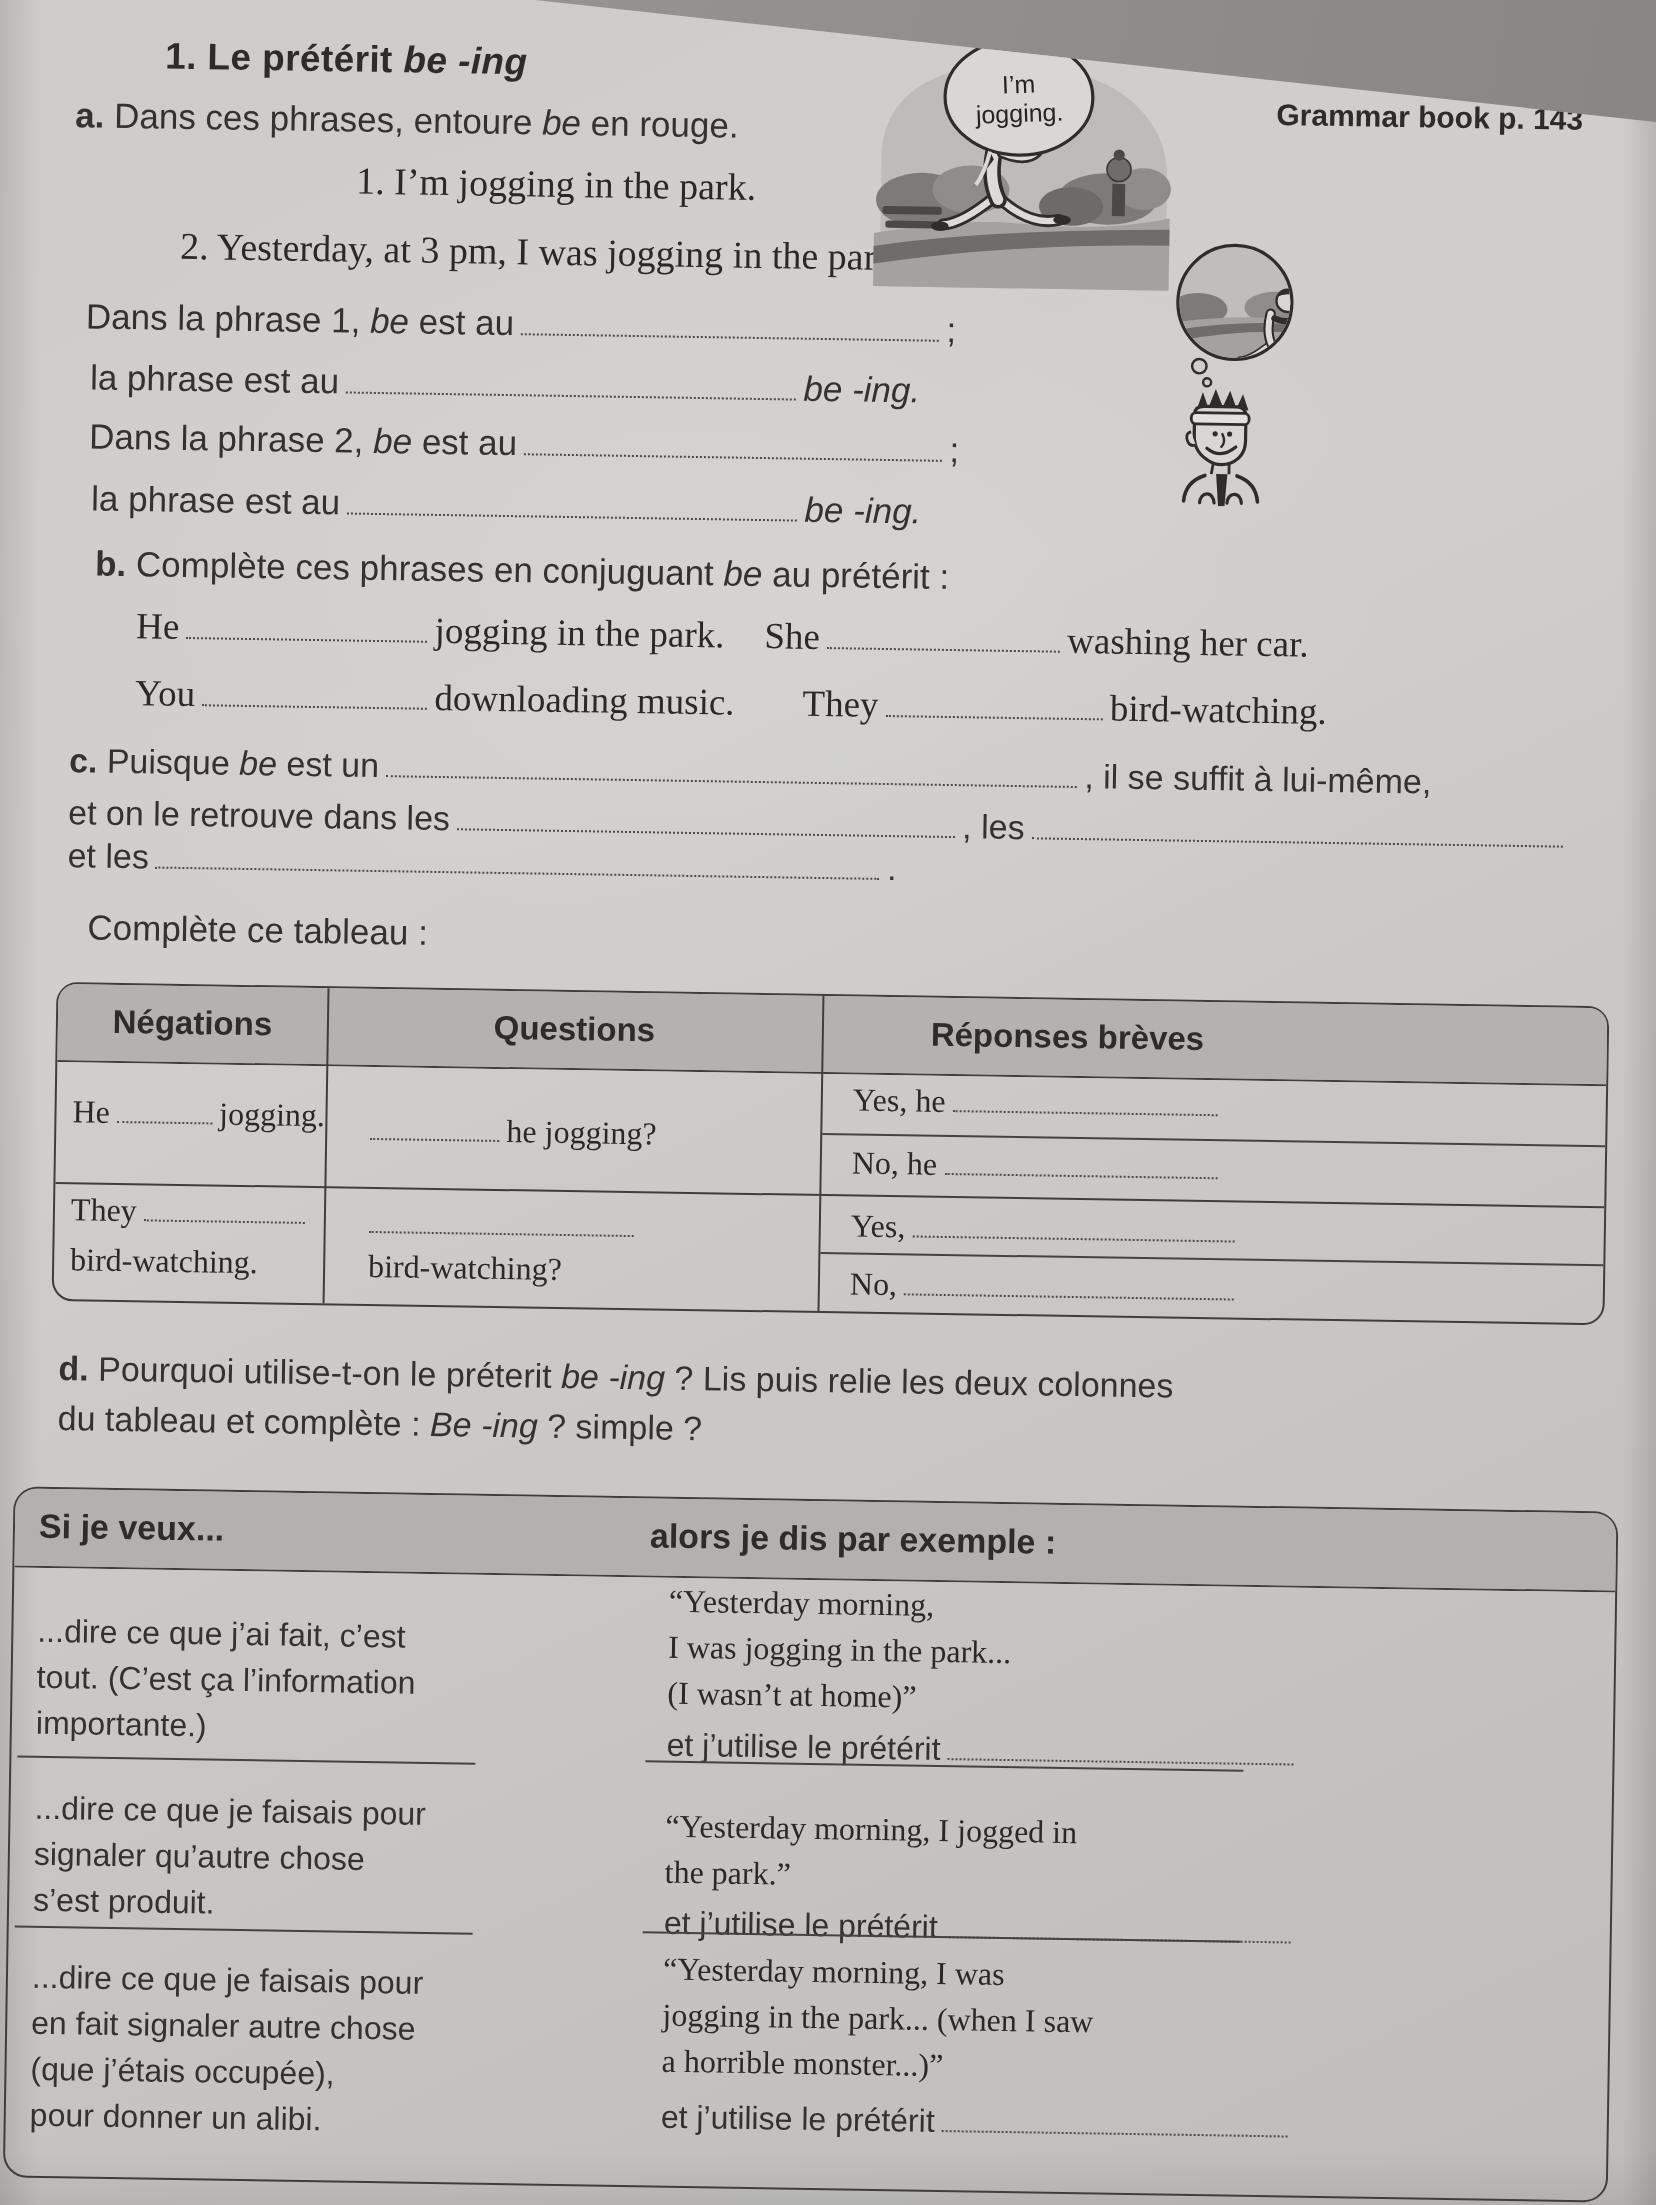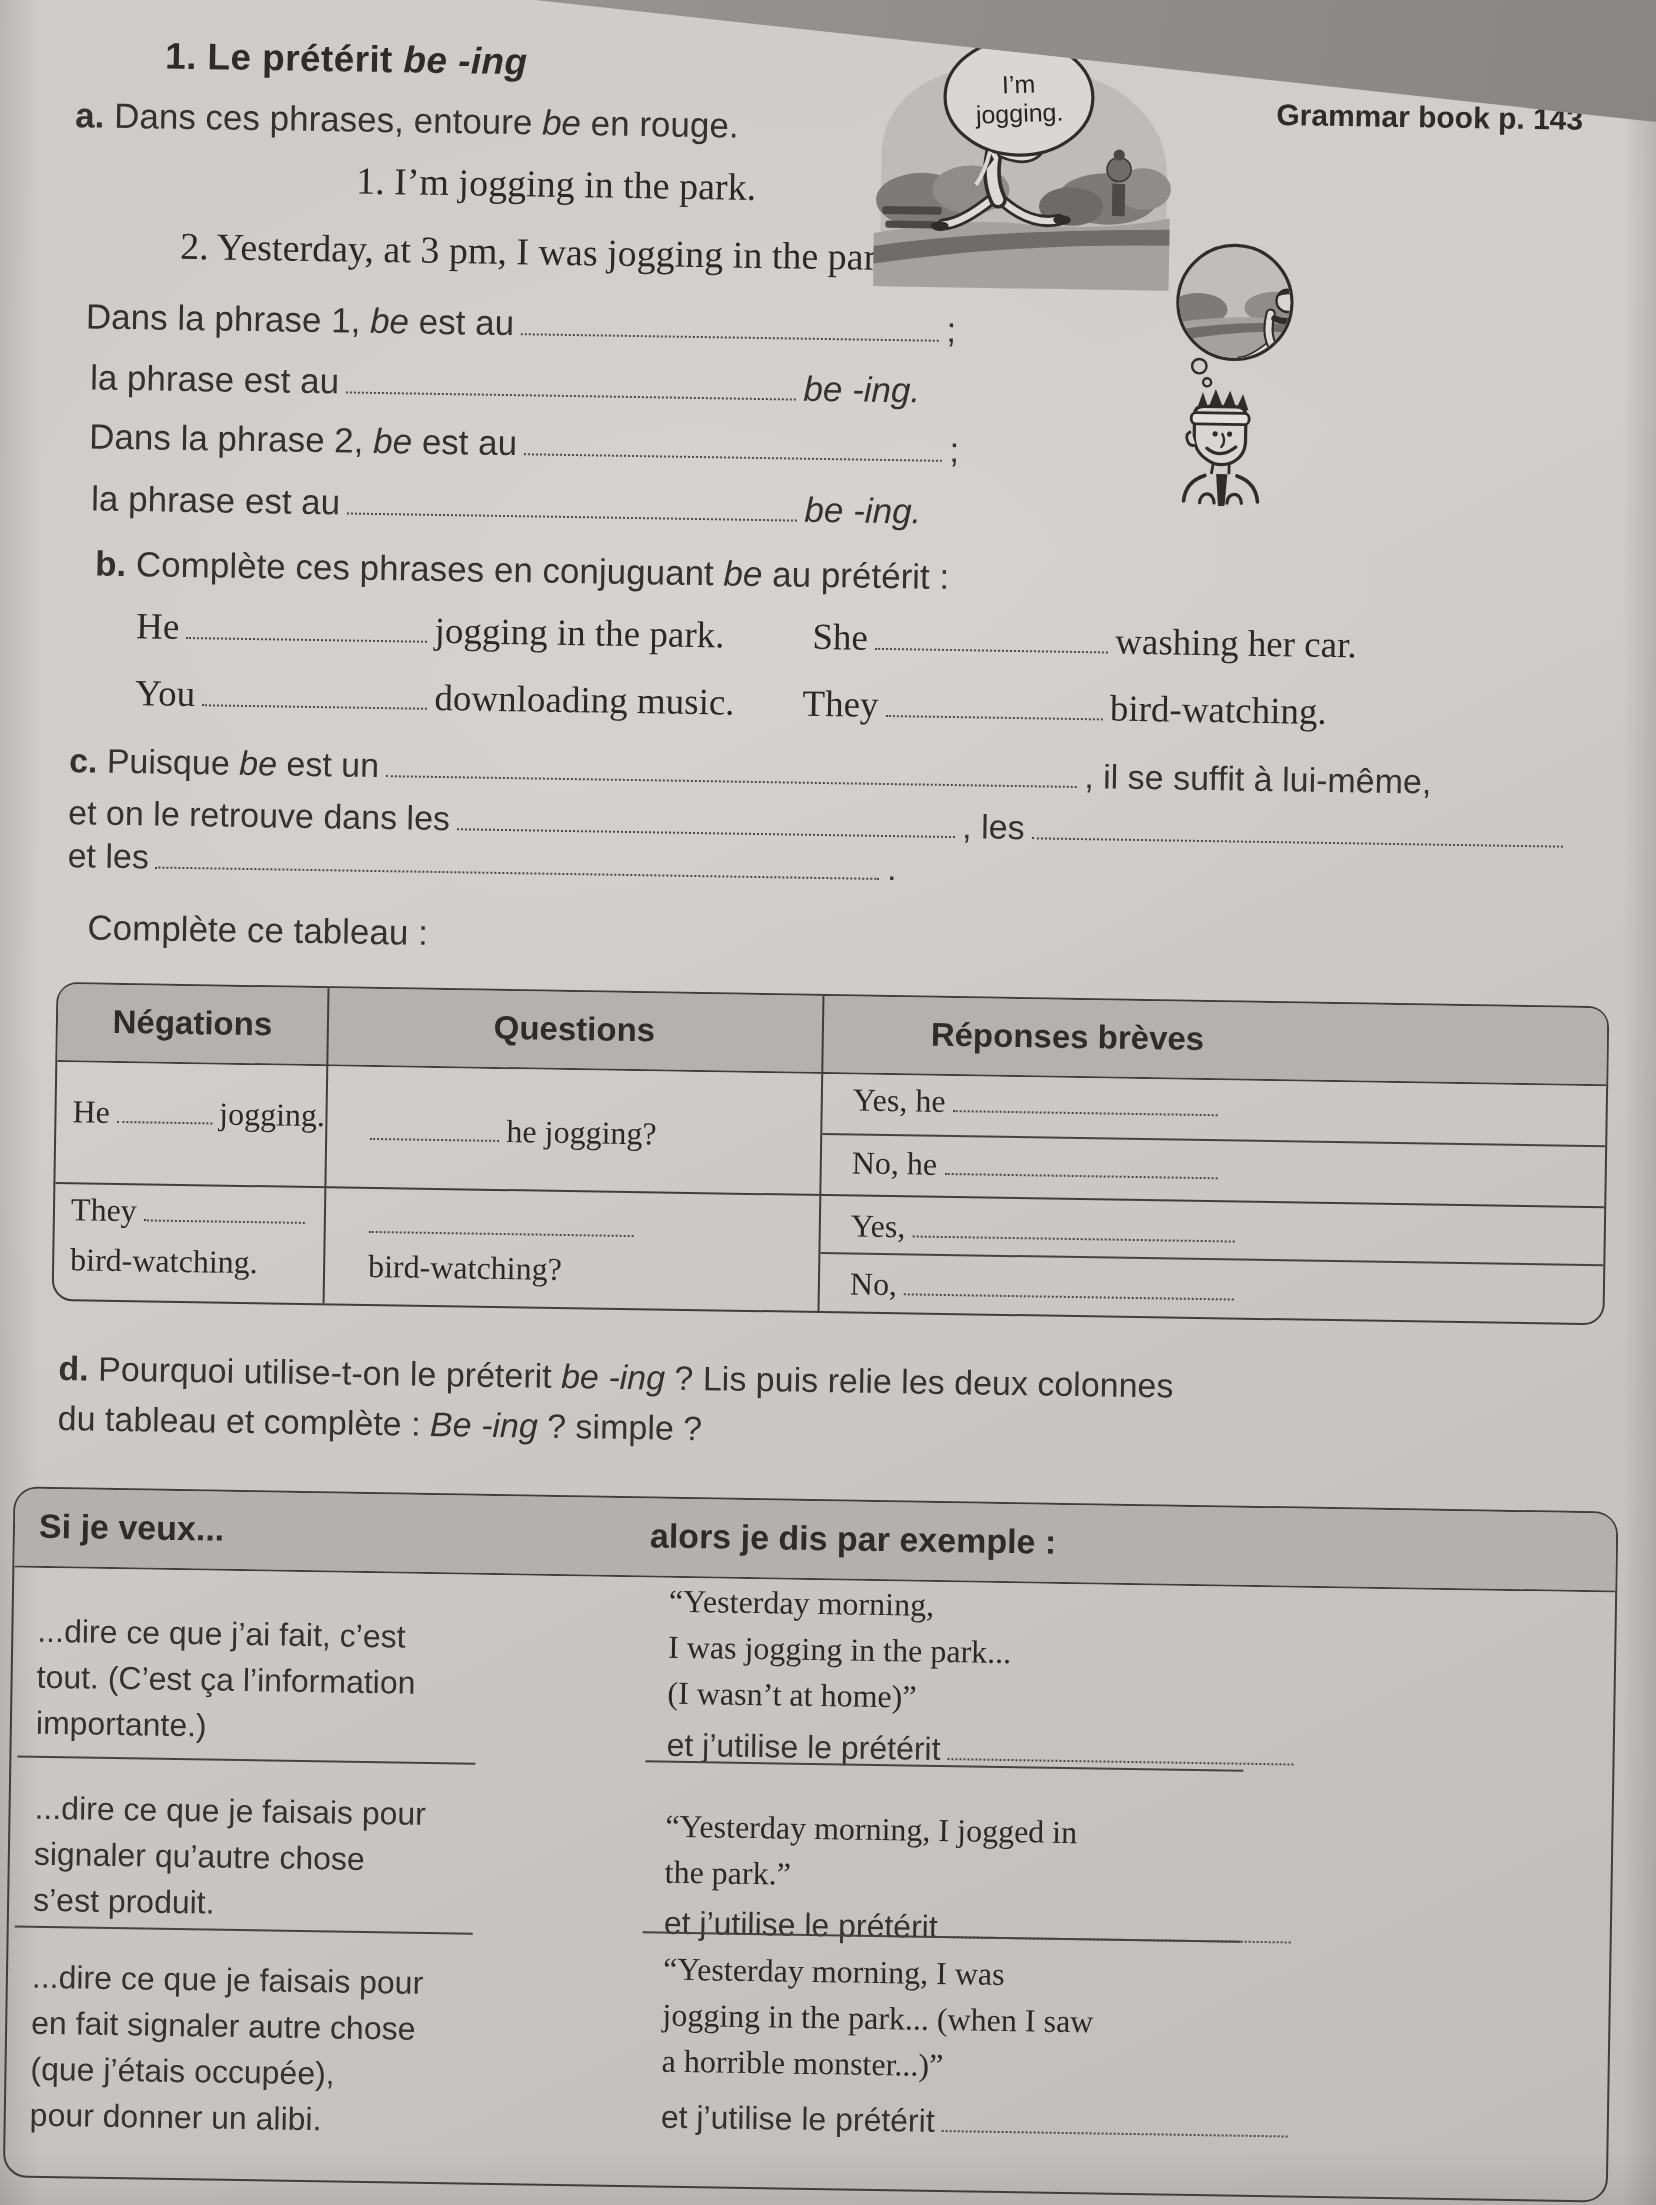--- a/index.html
+++ b/index.html
@@ -149,21 +149,21 @@
       <path d="M22,144 a9,11 0 0 1 18,0 M56,144 a9,11 0 0 1 18,0" stroke="#2f2d2b" stroke-width="4" fill="none" stroke-linecap="round"></path>
     </g>
   </svg>
 
   <div class="abs sans instr" style="left:90px;top:296px;"><span>Dans la phrase 1, </span><span class="i">be</span><span> est au</span><span class="fill" style="width:418px;"></span><span>;</span></div>
   <div class="abs sans instr" style="left:95px;top:357px;"><span>la phrase est au</span><span class="fill" style="width:450px;"></span><span class="i">be -ing.</span></div>
   <div class="abs sans instr" style="left:95px;top:416px;"><span>Dans la phrase 2, </span><span class="i">be</span><span> est au</span><span class="fill" style="width:418px;"></span><span>;</span></div>
   <div class="abs sans instr" style="left:98px;top:478px;"><span>la phrase est au</span><span class="fill" style="width:450px;"></span><span class="i">be -ing.</span></div>
 
   <div class="abs sans instr" style="left:103px;top:543px;"><span class="b">b.</span> <span>Complète ces phrases en conjuguant </span><span class="i">be</span><span> au prétérit :</span></div>
-  <div class="abs serif" style="left:145px;top:603px;font-size:37px;"><span>He</span><span class="fill" style="width:241px;"></span><span>jogging in the park.</span><span style="margin-left:88px;">She</span><span class="fill" style="width:233px;"></span><span>washing her car.</span></div>
+  <div class="abs serif" style="left:145px;top:603px;font-size:37px;"><span>He</span><span class="fill" style="width:241px;"></span><span>jogging in the park.</span><span style="margin-left:40px;">She</span><span class="fill" style="width:233px;"></span><span>washing her car.</span></div>
   <div class="abs serif" style="left:145px;top:670px;font-size:37px;"><span>You</span><span class="fill" style="width:225px;"></span><span>downloading music.</span><span style="margin-left:68px;">They</span><span class="fill" style="width:217px;"></span><span>bird-watching.</span></div>
 
   <div class="abs sans" style="left:80px;top:741px;font-size:34px;"><span class="b">c.</span> <span>Puisque </span><span class="i">be</span><span> est un</span><span class="fill" style="width:691px;"></span><span>, il se suffit à lui-même,</span></div>
   <div class="abs sans" style="left:80px;top:793px;font-size:34px;"><span>et on le retrouve dans les</span><span class="fill" style="width:498px;"></span><span>, les</span><span class="fill" style="width:531px;"></span></div>
   <div class="abs sans" style="left:80px;top:836px;font-size:34px;"><span>et les</span><span class="fill" style="width:724px;"></span><span>.</span></div>
   <div class="abs sans instr" style="left:101px;top:907px;">Complète ce tableau :</div>
 
   <div class="abs t1">
     <div class="hdrband"></div>
     <div class="v" style="left:269px;"></div>

